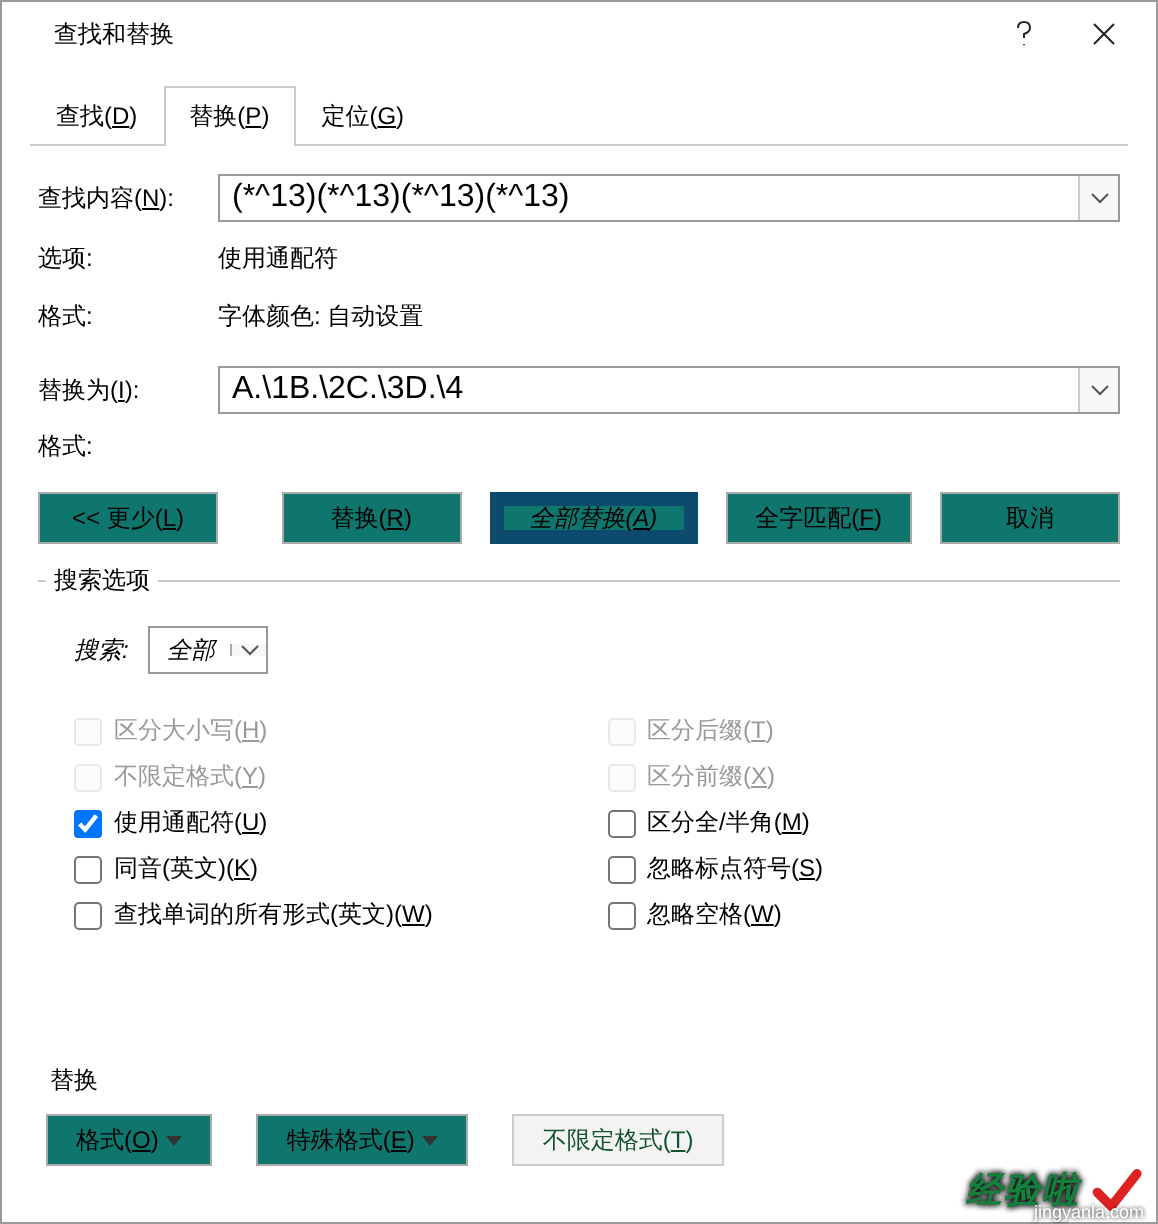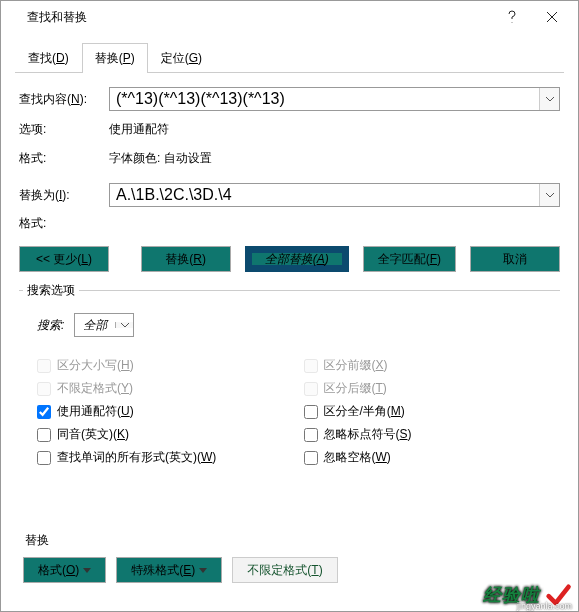--- a/index.html
+++ b/index.html
@@ -42,21 +42,21 @@
 .select .dropbtn { border-left: 1px solid #aaa; width: 18px; }
 
 .chk-cols { display: flex; }
 .col { flex: 1; }
 .chk { display: flex; align-items: center; margin: 6px 0 6px 14px; cursor: pointer; }
 .chk input { width: 14px; height: 14px; margin-right: 6px; }
 .chk.dis { color: #999; }
 .chk.dis input { opacity: 0.5; }
 
 .section-label { margin: 60px 0 8px 2px; }
-.format-btns { display: flex; gap: 10px; }
+.format-btns { display: flex; gap: 22px; }
 .menu-arrow { margin-left: 4px; display: inline-flex; }
 .menu-arrow svg { fill: #333; }
 
 .watermark { position: absolute; right: 6px; bottom: 2px; display: flex; align-items: center; gap: 4px; pointer-events: none; }
 .watermark .wm-text { color: #15803d; font-weight: bold; font-style: italic; font-size: 18px; text-shadow: 0 0 3px #000, 0 0 3px #000; letter-spacing: 1px; }
 .watermark .wm-url { position: absolute; right: 0; bottom: -2px; font-size: 9px; color: #fff; text-shadow: 0 0 2px #000; }
 .watermark svg { width: 28px; height: 28px; }
 </style>
 </head>
 <body>
@@ -195,25 +195,25 @@
             <span><span>同音(英文)(</span><span class="ul">K</span><span>)</span></span>
           </label>
           <label class="chk">
             <input type="checkbox" style="">
             <span><span>查找单词的所有形式(英文)(</span><span class="ul">W</span><span>)</span></span>
           </label>
         </div>
         <div class="col">
           <label class="chk dis">
             <input type="checkbox" disabled="" style="">
+            <span><span>区分后缀(</span><span class="ul">T</span><span>)</span></span>
+          </label>
+          <label class="chk dis">
+            <input type="checkbox" disabled="" style="">
             <span><span>区分前缀(</span><span class="ul">X</span><span>)</span></span>
-          </label>
-          <label class="chk dis">
-            <input type="checkbox" disabled="" style="">
-            <span><span>区分后缀(</span><span class="ul">T</span><span>)</span></span>
           </label>
           <label class="chk">
             <input type="checkbox" style="">
             <span><span>区分全/半角(</span><span class="ul">M</span><span>)</span></span>
           </label>
           <label class="chk">
             <input type="checkbox" style="">
             <span><span>忽略标点符号(</span><span class="ul">S</span><span>)</span></span>
           </label>
           <label class="chk">

